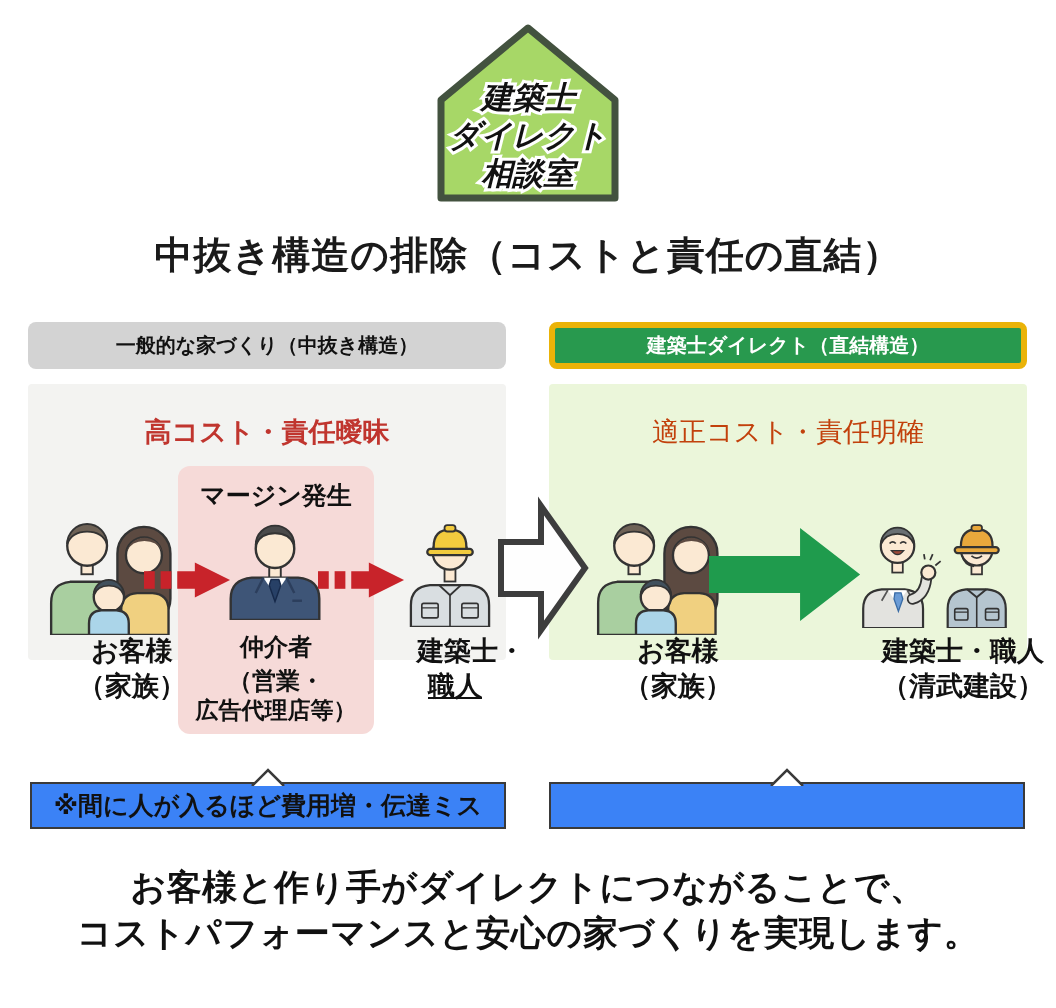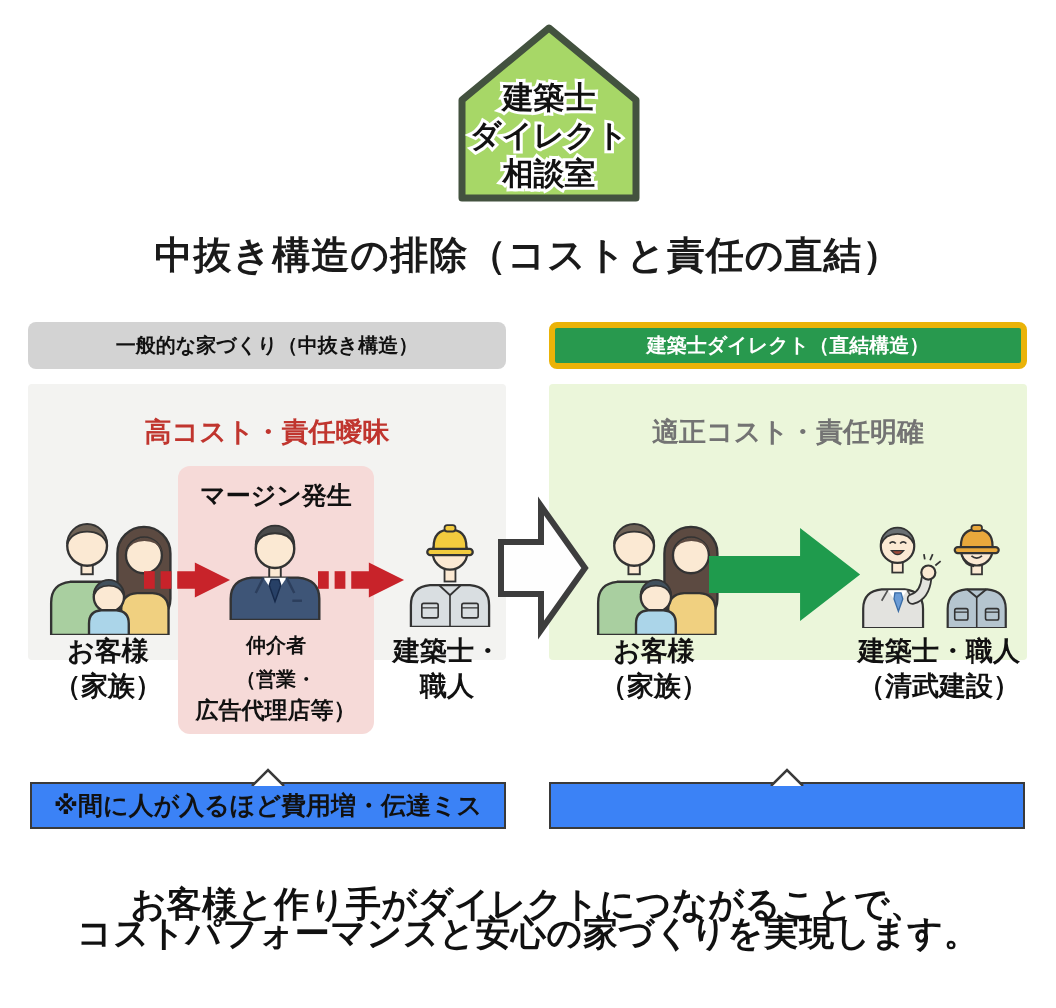--- a/index.html
+++ b/index.html
@@ -4,21 +4,21 @@
 <style>
   html,body{margin:0;padding:0;}
   body{
     width:1056px;height:1008px;position:relative;background:#ffffff;
     font-family:"DejaVu Sans","Liberation Sans",sans-serif;color:#1a1a1a;
     overflow:hidden;
   }
   .abs{position:absolute;}
 
   
-  .logo{left:454px;top:20px;width:190px;height:188px;}
+  .logo{left:433px;top:20px;width:190px;height:188px;font-style:italic;}
 
   
   .main-title{left:0;top:230px;width:1056px;text-align:center;
     font-size:38px;font-weight:bold;letter-spacing:1px;}
 
   
   .panel-header{height:47px;width:478px;border-radius:8px;
     display:flex;align-items:center;justify-content:center;
     font-size:20px;font-weight:bold;top:322px;}
   .panel-header.gray{left:28px;background:#d3d3d3;color:#111;}
@@ -26,45 +26,45 @@
     border:6px solid #eab308;box-sizing:border-box;}
 
   
   .panel-body{top:384px;width:478px;height:276px;border-radius:4px;}
   .panel-body.gray{left:28px;background:#f3f3f1;}
   .panel-body.green{left:549px;background:#ebf6da;}
 
   .warning-text{top:30px;left:0;width:100%;text-align:center;
     font-size:27px;font-weight:bold;color:#c0352e;}
   .benefit-text{top:30px;left:0;width:100%;text-align:center;
-    font-size:27px;font-weight:bold;color:#737373;}
+    font-size:27px;font-weight:normal;color:#c2410c;}
 
   .margin-box{left:150px;top:82px;width:196px;height:268px;
     background:#f6dad8;border-radius:12px;}
   .margin-title{top:13px;left:0;width:100%;text-align:center;
     font-size:25px;font-weight:bold;color:#111;}
 
   .person-label{font-size:27px;font-weight:bold;line-height:1.25;
-    text-align:center;color:#111;}
-  .mini-label{font-size:20px;font-weight:bold;line-height:1.3;
+    text-align:center;color:#111;padding-left:24px;}
+  .mini-label{font-size:24px;font-weight:bold;line-height:1.3;
     text-align:center;color:#111;}
 
   
   .callout{top:782px;width:476px;height:47px;background:#3b82f6;
     border:2px solid #3a3a3a;box-sizing:border-box;
     display:flex;align-items:center;justify-content:center;
     font-size:25px;font-weight:bold;color:#111;}
   .callout.left{left:30px;}
   .callout.right{left:549px;}
   .notch{position:absolute;top:-16px;left:calc(50% - 19px);width:38px;height:18px;}
 
   
   .footer-line{left:0;width:1056px;text-align:center;
     font-size:35px;font-weight:bold;letter-spacing:0.5px;color:#111;}
-  .footer-line.l1{top:864px;margin-top:17px;}
+  .footer-line.l1{top:864px;}
   .footer-line.l2{top:910px;}
 
   svg{display:block;}
   .logo-text{font-size:31px;font-weight:bold;fill:#111;
     stroke:#ffffff;stroke-width:6px;paint-order:stroke;
     font-family:"DejaVu Sans","Liberation Sans",sans-serif;}
 </style>
 </head>
 <body>
 
@@ -133,21 +133,21 @@
       <rect x="30" y="36" width="50" height="7" rx="3.5" fill="#f2cb3e" stroke="#333" stroke-width="2.5"></rect>
       <path d="M12 122 v-24 q0-20 21-22 h44 q21 2 21 22 v24 z" fill="#d9dee1" stroke="#333" stroke-width="2.5"></path>
       <path d="M43 76 l12 11 12 -11" stroke="#333" stroke-width="2.2" fill="none"></path>
       <path d="M55 87 v35" stroke="#333" stroke-width="1.8"></path>
       <rect x="24" y="96" width="18" height="16" rx="2" fill="none" stroke="#333" stroke-width="1.8"></rect>
       <rect x="68" y="96" width="18" height="16" rx="2" fill="none" stroke="#333" stroke-width="1.8"></rect>
       <path d="M24 101 h18 M68 101 h18" stroke="#333" stroke-width="1.5"></path>
     </svg>
   </div>
   <div class="abs person-label" style="left:360px;top:250px;width:118px;">建築士・</div>
-  <div class="abs person-label" style="left:360px;top:285px;width:118px;">職人</div>
+  <div class="abs person-label" style="left:344px;top:285px;width:118px;text-decoration:underline;">職人</div>
 
   <div class="abs" style="left:116px;top:174px;">
     <svg width="88" height="44" viewBox="0 0 90 44">
       <rect x="0" y="13" width="11" height="18" fill="#c8232a"></rect>
       <rect x="17" y="13" width="11" height="18" fill="#c8232a"></rect>
       <polygon points="34,13 52,13 52,4 88,22 52,40 52,31 34,31" fill="#c8232a"></polygon>
     </svg>
   </div>
   <div class="abs" style="left:290px;top:174px;">
     <svg width="88" height="44" viewBox="0 0 90 44">

